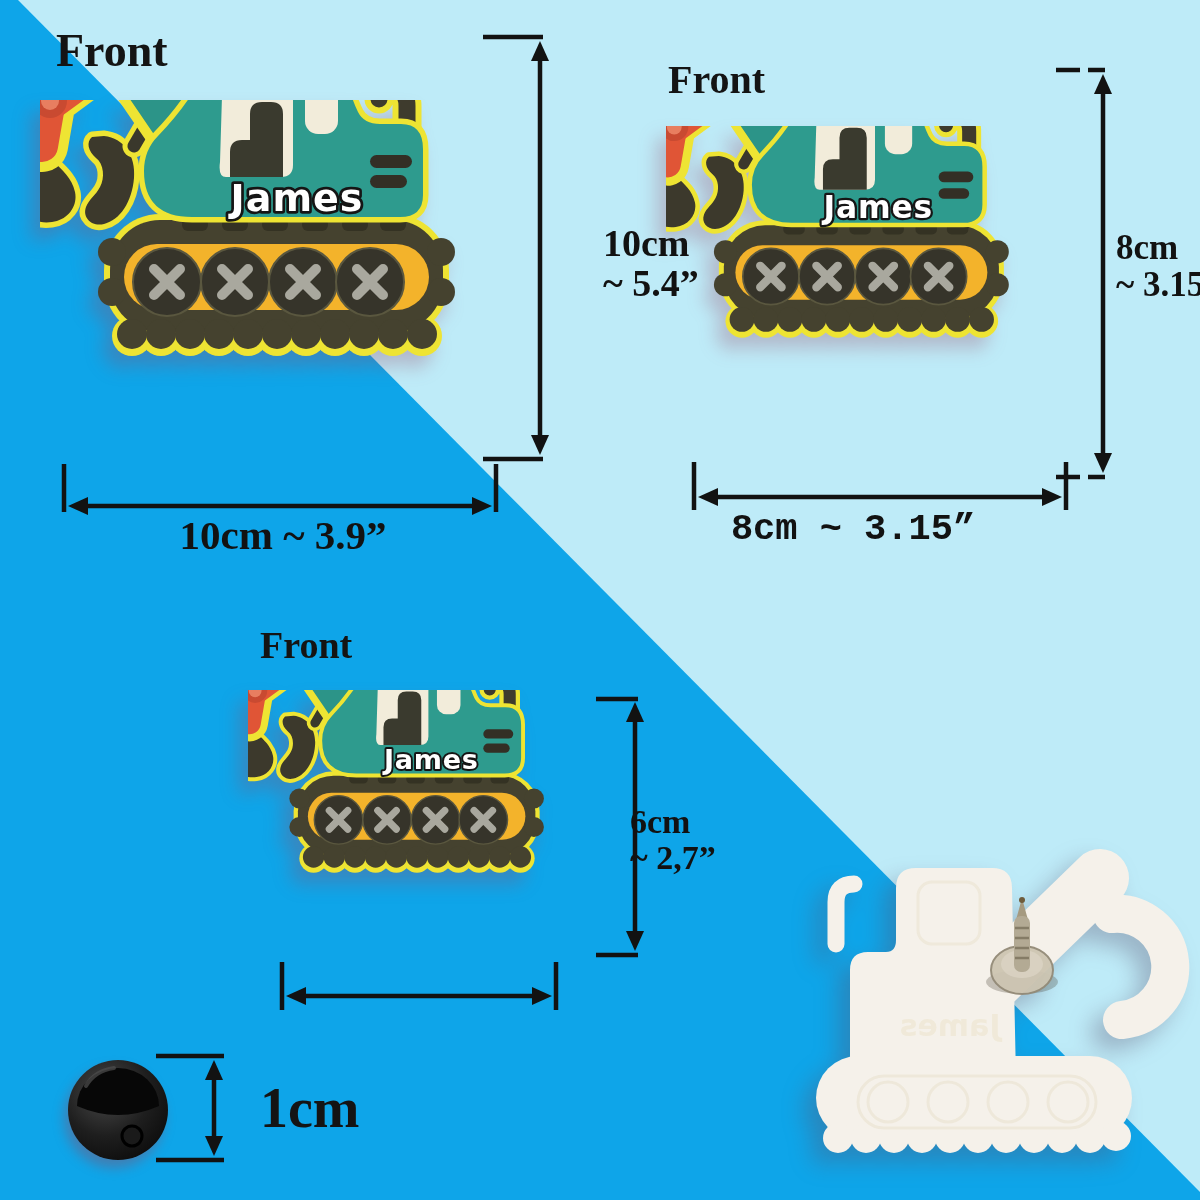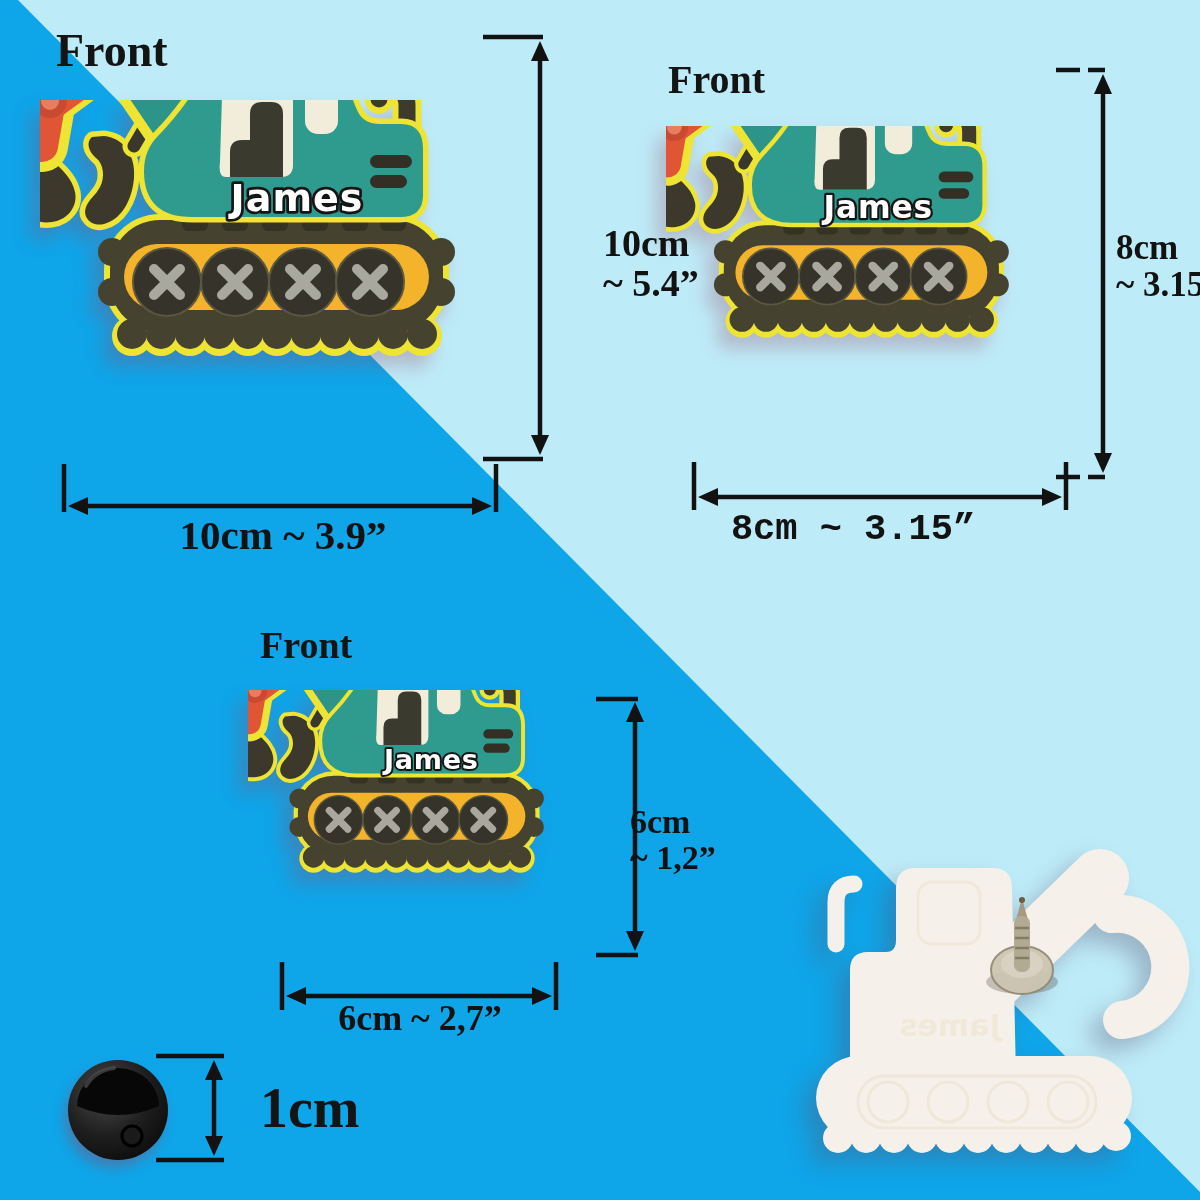--- a/index.html
+++ b/index.html
@@ -211,23 +211,22 @@
   <div class="dim-label centered" style="left:283px;top:514px;font-size:41px;">10cm ~ 3.9”</div>
 
   <div class="dim-label" style="left:1116px;top:230px;font-size:35px;">
     <span style="display:block">8cm</span>
     <span style="display:block">~ 3.15”</span>
   </div>
   <div class="dim-label centered" style="left:853px;top:510px;font-size:37px;font-family:Liberation Mono, monospace;">8cm ~ 3.15”</div>
 
   <div class="dim-label" style="left:630px;top:772px;font-size:34px;margin-top:32px;">
     <span style="display:block">6cm</span>
-    <span style="display:block">~ 1,2”</span>
+    <span style="display:block">~ 2,7”</span>
   </div>
-  <div class="dim-label centered" style="left:420px;top:1000px;font-size:36px;">6cm ~ 2,7”</div>
 
   <svg class="dims" width="1200" height="1200" viewBox="0 0 1200 1200">
     <g stroke="#121212" stroke-width="4.5" fill="#121212">
 
       <path d="M 483,37 H 543" fill="none"></path>
       <path d="M 483,459 H 543" fill="none"></path>
       <path d="M 540,58 V 438" fill="none"></path>
       <polygon points="540,41 531,61 549,61" stroke="none"></polygon>
       <polygon points="540,455 531,435 549,435" stroke="none"></polygon>
 

